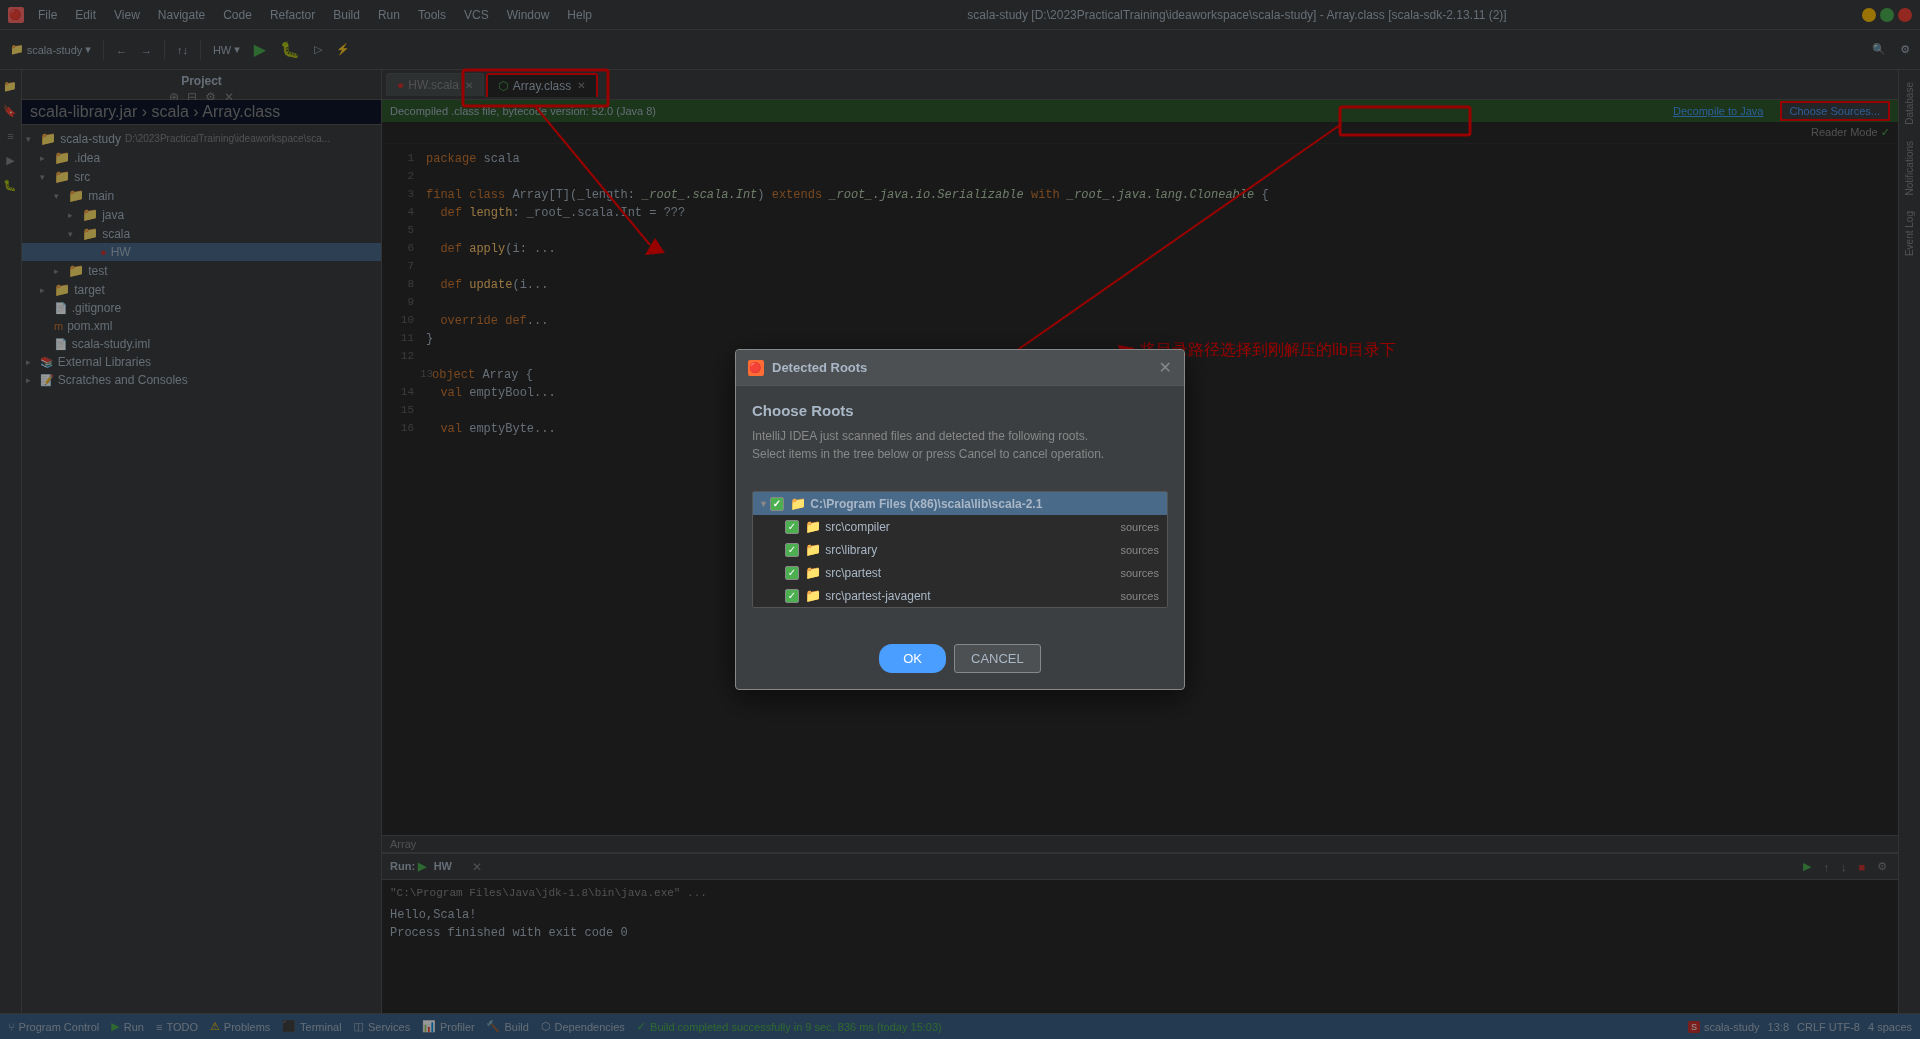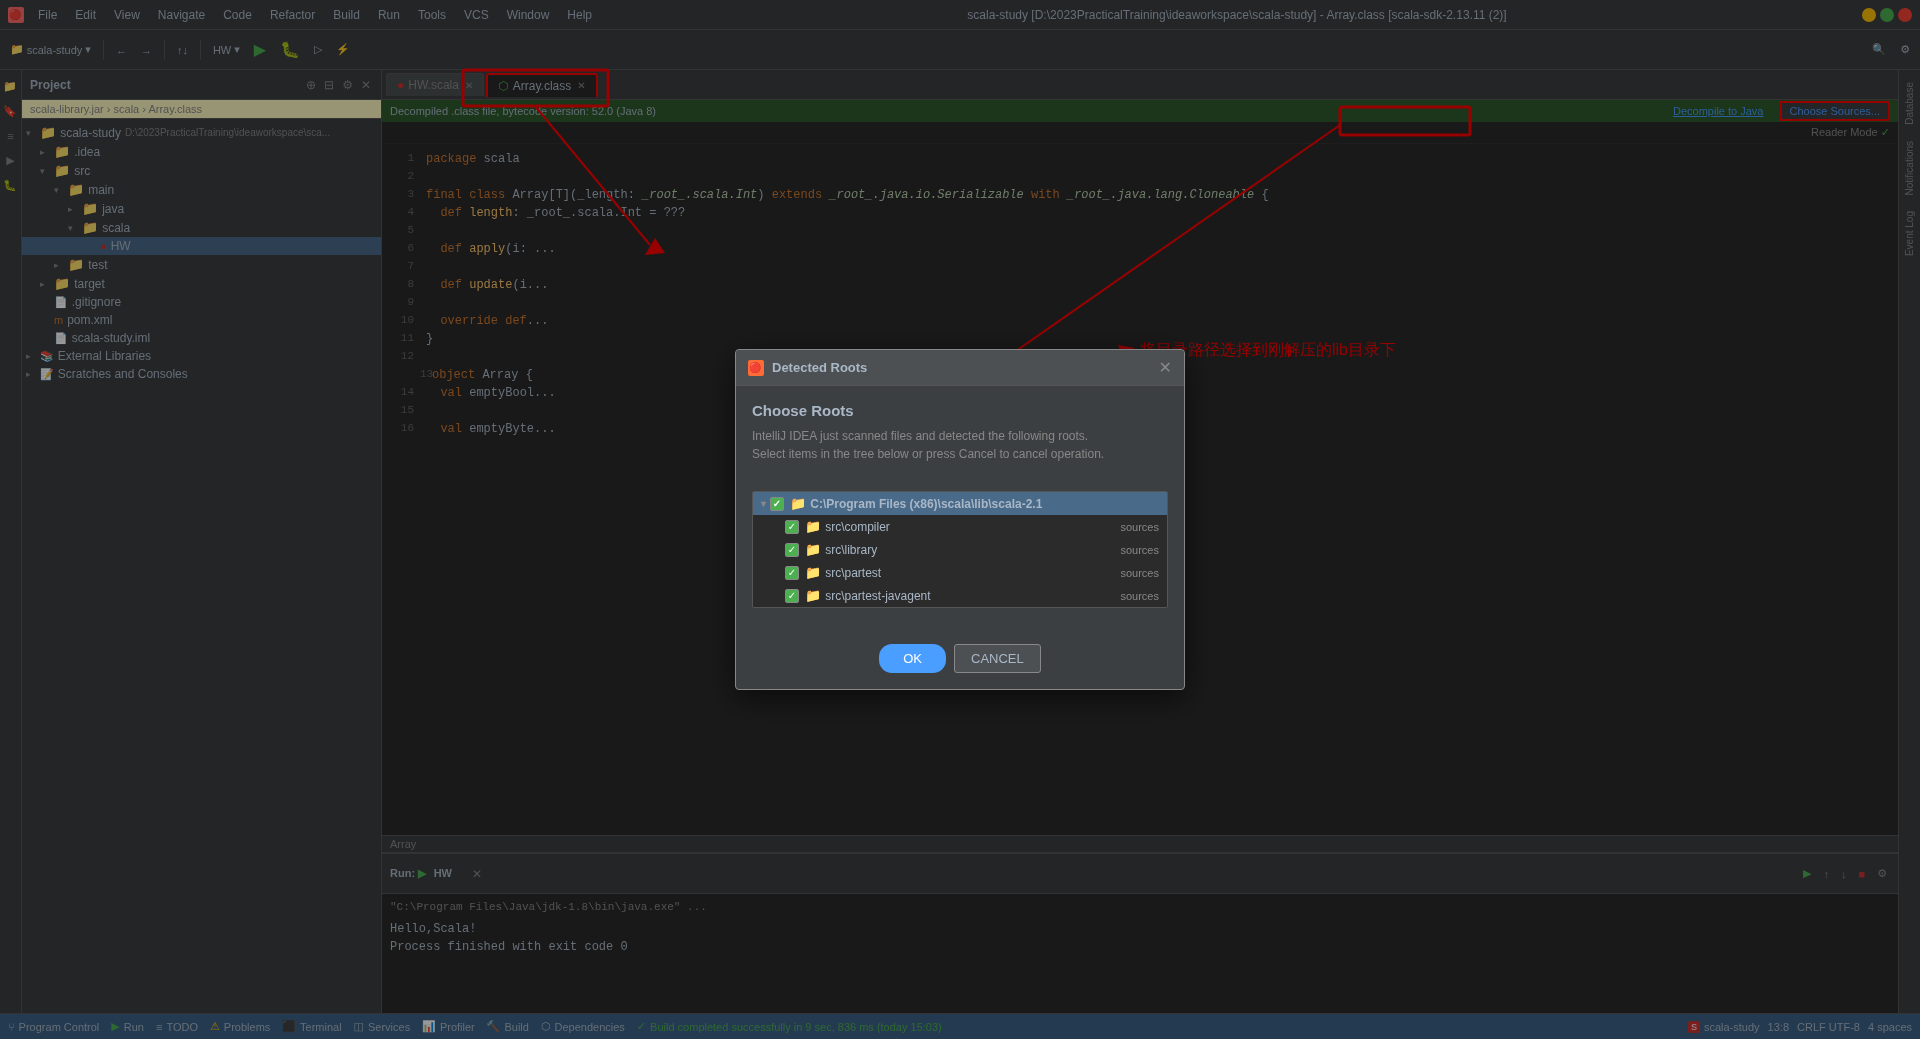--- a/index.html
+++ b/index.html
@@ -19,21 +19,21 @@
 
     
     .toolbar { display: flex; align-items: center; background: #3c3f41; height: 40px; padding: 0 4px; border-bottom: 1px solid #555; gap: 2px; }
     .toolbar-btn { padding: 4px 6px; border: none; background: transparent; color: #a9b7c6; cursor: pointer; border-radius: 3px; font-size: 11px; display: flex; align-items: center; gap: 3px; }
     .toolbar-sep { width: 1px; height: 20px; background: #555; margin: 0 4px; }
     .run-btn { color: #4caf50; font-size: 16px; }
     .debug-btn { color: #6a9fb5; font-size: 16px; }
 
     
     .sidebar { width: 360px; background: #3c3f41; border-right: 1px solid #555; display: flex; flex-direction: column; overflow: hidden; flex-shrink: 0; }
-    .sidebar-header { display: flex; align-items: center; padding: 4px 8px; background: #3c3f41; border-bottom: 1px solid #555; height: 30px; }
+    .sidebar-header { display: flex; align-items: center; padding: 4px 8px; background: #3c3f41; border-bottom: 1px solid #555; height: 30px; flex-direction: column; }
     .sidebar-title { font-size: 12px; color: #a9b7c6; font-weight: bold; flex: 1; }
     .sidebar-icons { display: flex; gap: 4px; }
     .sidebar-icon-btn { background: transparent; border: none; color: #888; cursor: pointer; font-size: 12px; padding: 2px; }
 
     .tree { flex: 1; overflow-y: auto; padding: 4px 0; }
     .tree-item { display: flex; align-items: center; padding: 2px 4px; cursor: pointer; font-size: 12px; white-space: nowrap; }
     .tree-item.selected { background: #4a6a8a; }
     .tree-arrow { width: 14px; font-size: 9px; color: #888; }
     .folder-icon { color: #b8860b; margin-right: 4px; font-size: 13px; }
     .file-icon { margin-right: 4px; font-size: 11px; }
@@ -59,21 +59,21 @@
     .cls { color: #a9b7c6; }
     .iface { color: #b8d0b0; font-style: italic; }
     .method-name { color: #ffc66d; }
 
     
     .right-panel { width: 22px; background: #3c3f41; border-left: 1px solid #555; display: flex; flex-direction: column; align-items: center; padding-top: 4px; }
     .right-icon { writing-mode: vertical-rl; transform: rotate(180deg); font-size: 10px; color: #888; margin: 4px 0; cursor: pointer; padding: 4px 2px; }
 
     
     .bottom-panel { height: 160px; background: #2b2b2b; border-top: 1px solid #555; display: flex; flex-direction: column; }
-    .run-header { display: flex; align-items: center; padding: 2px 8px; background: #3c3f41; border-bottom: 1px solid #555; height: 40px; gap: 12px; }
+    .run-header { display: flex; align-items: center; padding: 2px 8px; background: #3c3f41; border-bottom: 1px solid #555; height: 26px; gap: 12px; }
     .run-label { font-size: 11px; color: #a9b7c6; font-weight: bold; margin-right: 8px; }
     .run-close { background: transparent; border: none; color: #888; cursor: pointer; font-size: 12px; }
     .console-output { flex: 1; padding: 4px 8px; font-family: 'Courier New', monospace; font-size: 12px; overflow-y: auto; }
     .output-line { line-height: 18px; color: #a9b7c6; }
     .output-cmd { color: #888; font-size: 11px; }
 
     
     .status-bar { display: flex; align-items: center; background: #3d6185; height: 26px; padding: 0 8px; border-top: 1px solid #555; }
     .status-item { font-size: 11px; color: #a9b7c6; margin-right: 12px; display: flex; align-items: center; gap: 4px; cursor: pointer; }
     .status-right { margin-left: auto; display: flex; gap: 8px; }
@@ -180,21 +180,21 @@
     <div class="sidebar-header">
       <span class="sidebar-title">Project</span>
       <div class="sidebar-icons">
         <button class="sidebar-icon-btn">⊕</button>
         <button class="sidebar-icon-btn">⊟</button>
         <button class="sidebar-icon-btn">⚙</button>
         <button class="sidebar-icon-btn">✕</button>
       </div>
     </div>
 
-    <div style="padding: 3px 8px; font-size: 11px; color: #888; background: #fef9c3; border-bottom: 1px solid #555;">
+    <div style="padding: 3px 8px; font-size: 16px; color: #888; background: #0f172a; border-bottom: 1px solid #555;">
       <span>scala-library.jar</span> <span>›</span> <span>scala</span> <span>›</span> <span>Array.class</span>
     </div>
 
     <div class="tree">
 
       <div class="tree-item">
         <span class="tree-arrow">▾</span>
         <span class="folder-icon">📁</span>
         <span class="tree-label">scala-study</span>
         <span class="tree-path">D:\2023PracticalTraining\ideaworkspace\sca...</span>

